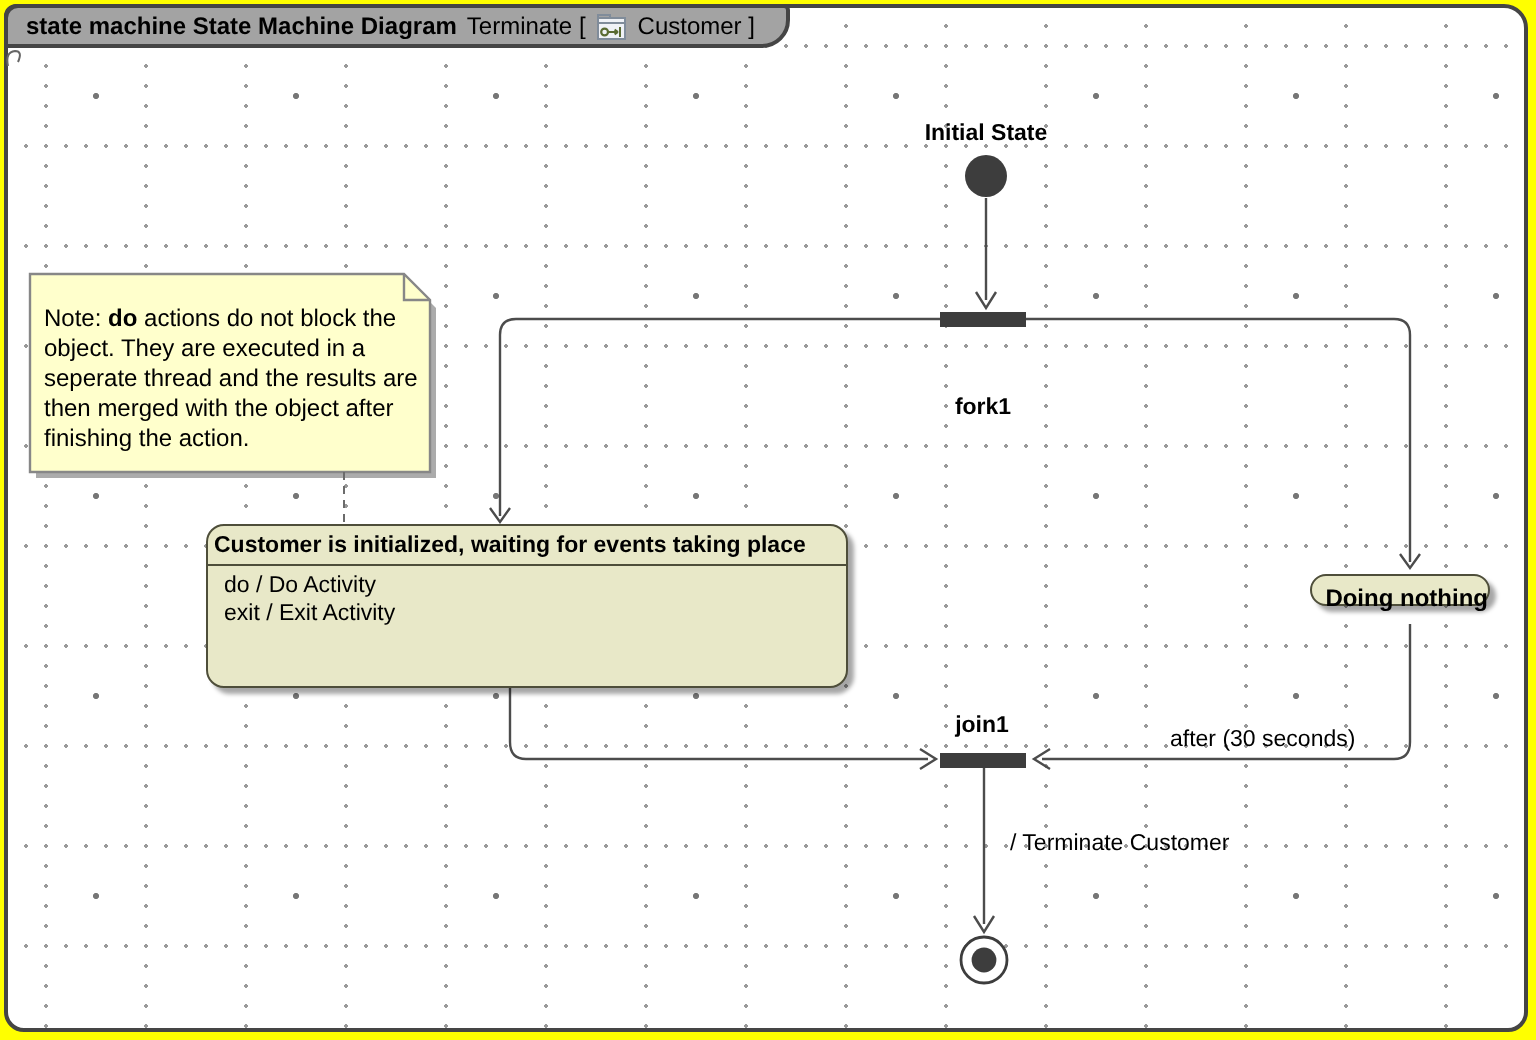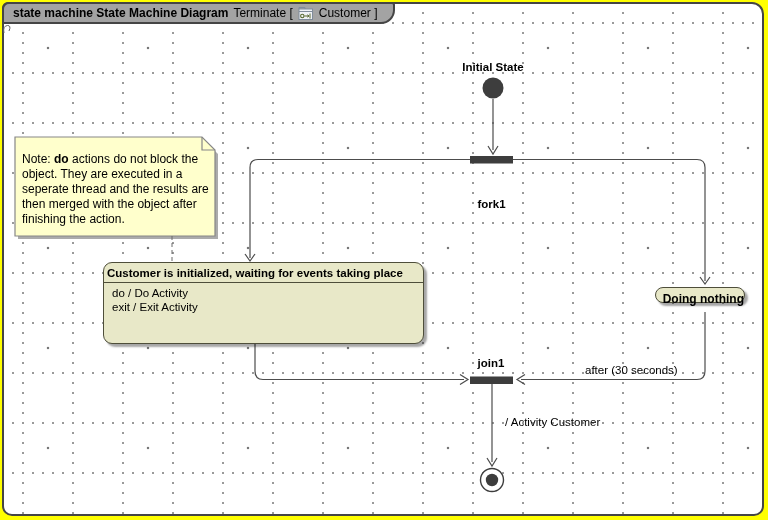--- a/index.html
+++ b/index.html
@@ -109,21 +109,21 @@
       <div>exit / Exit Activity</div>
     </div>
   </div>
 
   <div class="state state-doing">Doing nothing</div>
 
   <div class="lbl center" style="left:443px;top:61px;width:100px;">Initial State</div>
   <div class="lbl center" style="left:470px;top:166px;width:43px;margin-top:32px;">fork1</div>
   <div class="lbl center" style="left:467px;top:357px;width:48px;">join1</div>
   <div class="lbl" style="left:585px;top:364px;">after (30 seconds)</div>
-  <div class="lbl" style="left:505px;top:416px;">/ Activity Customer</div>
+  <div class="lbl" style="left:505px;top:416px;">/ Terminate Customer</div>
 
   <div class="tab">
     <span class="bold">state machine State Machine Diagram</span>
     <span>Terminate [</span>
     <svg width="16" height="15" viewBox="0 0 16 15">
       <rect x="1" y="3" width="13.5" height="10.5" fill="#f0f2f6" stroke="#808c9a" stroke-width="1"></rect>
       <path d="M1,5.5 H14.5 M1,3 V1.5 H7 V3" fill="none" stroke="#808c9a" stroke-width="1"></path>
       <circle cx="4.3" cy="10" r="1.7" fill="none" stroke="#5a6b32" stroke-width="1.1"></circle>
       <path d="M6.3,10 H11 M11,10 L9.3,8.8 M11,10 L9.3,11.2 M12,7.5 V12.5" fill="none" stroke="#5a6b32" stroke-width="1"></path>
     </svg>

